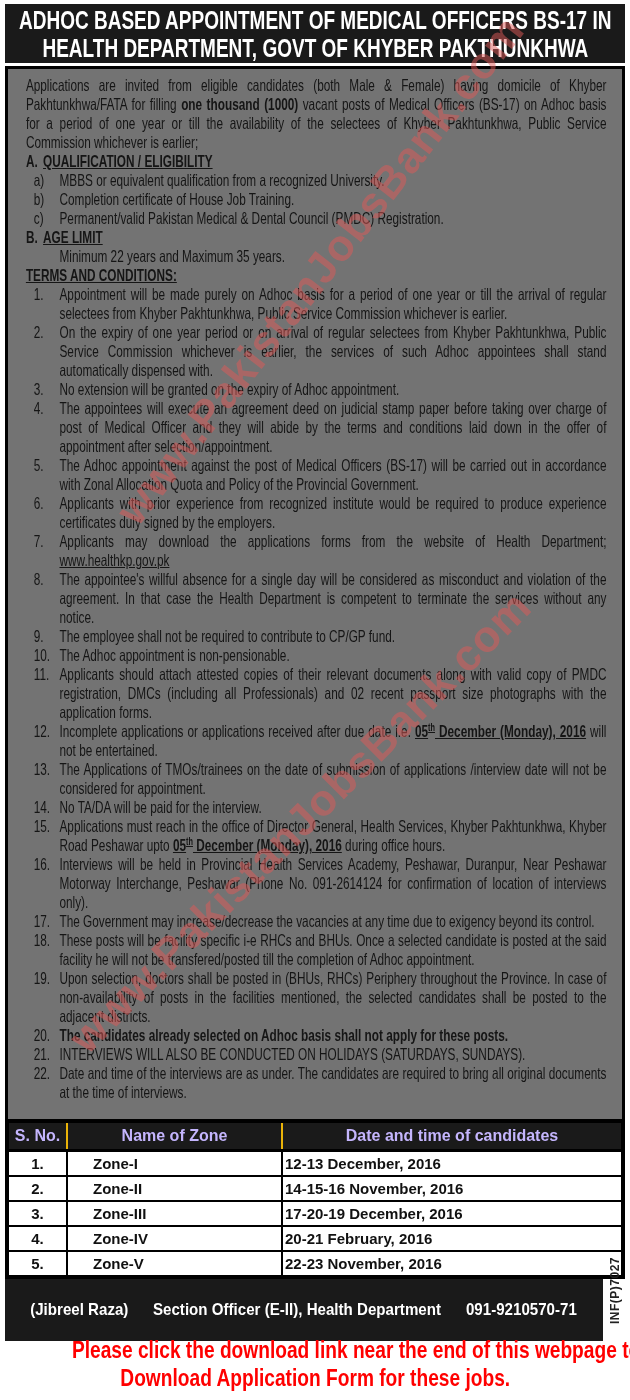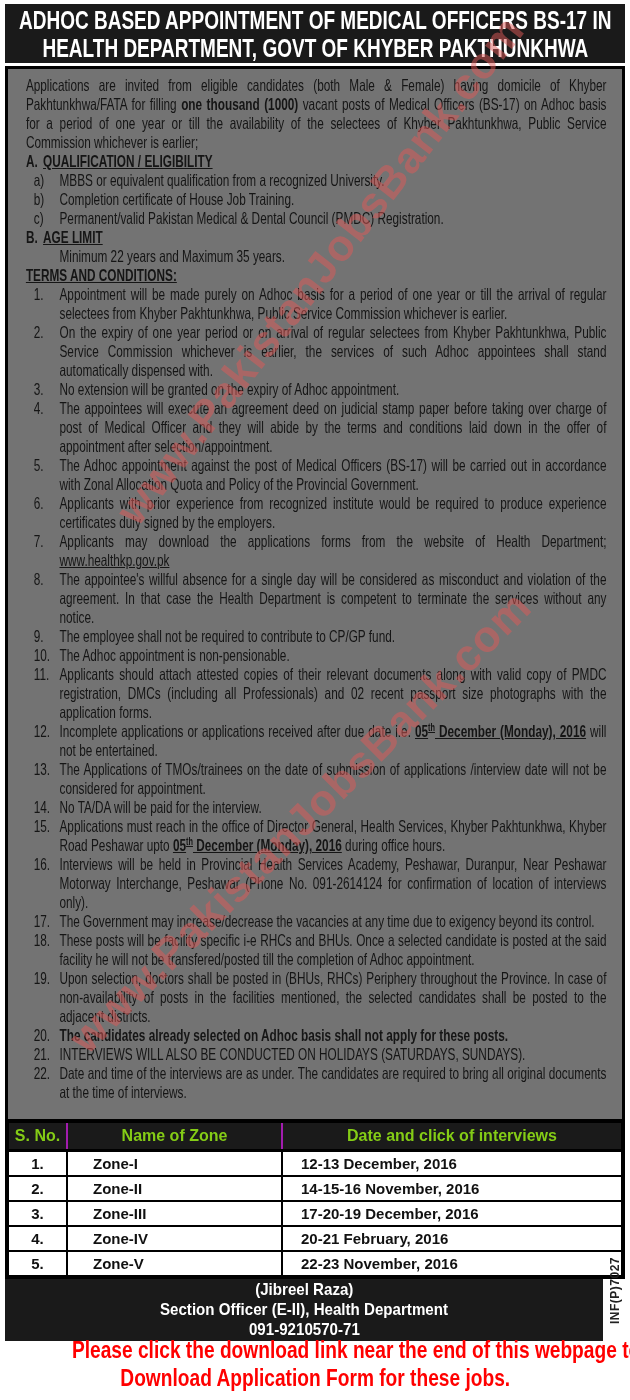--- a/index.html
+++ b/index.html
@@ -23,34 +23,34 @@
   .blk .u{text-decoration:underline;}
   .blk sup{font-size:0.62em;line-height:0;vertical-align:super;}
   .item{display:grid;grid-template-columns:47px 1fr;}
   .item .marker{padding-left:11px;text-align:left;}
   .heading{font-weight:bold;}
   .heading .marker{display:inline-block;width:24px;padding-left:0;text-decoration:none;}
   .indent{margin-left:47px;}
 
   
   .zone-table{width:100%;border-collapse:collapse;border:4px solid #000;table-layout:fixed;}
-  .zone-table th{background:#1a1a1a;color:#84cc16;font-size:16px;font-weight:bold;
+  .zone-table th{background:#1a1a1a;color:#c4b5fd;font-size:16px;font-weight:bold;
                  height:24px;padding:1px 2px;border-bottom:3px solid #000;}
-  .zone-table th + th{border-left:2px solid #a21caf;}
+  .zone-table th + th{border-left:2px solid #eab308;}
   .zone-table td{border:2px solid #000;font-size:15px;font-weight:bold;height:21px;
                  padding:1px 2px;color:#111;}
   .col-sno{width:60px;}
   .col-zone{width:215px;}
   td.c0{text-align:center;}
   td.c1{text-align:left;padding-left:25px;}
-  td.c2{text-align:left;padding-left:18px;}
+  td.c2{text-align:left;padding-left:2px;}
 
   
   .footer-band{background:#1a1a1a;height:62px;margin-right:22px;display:flex;
-               flex-direction:column;align-items:center;justify-content:center;}
+               flex-direction:row;align-items:center;justify-content:center;}
   .footer-line{display:inline-block;white-space:nowrap;color:#fff;font-weight:bold;
                font-size:17px;line-height:20px;transform-origin:50% 50%;}
 
   
   .notice{position:absolute;left:0;top:1336px;width:630px;text-align:center;}
   .notice-line{display:inline-block;white-space:nowrap;font-weight:bold;font-size:24px;
                line-height:28px;transform-origin:50% 50%;}
 
   
   .side-note{position:absolute;left:608px;top:1324px;transform:rotate(-90deg);
@@ -188,21 +188,21 @@
     <table class="zone-table">
       <colgroup>
           <col class="col-sno">
           <col class="col-zone">
           <col>
         </colgroup>
       <thead>
         <tr>
           <th>S. No.</th>
           <th>Name of Zone</th>
-          <th>Date and click of interviews</th>
+          <th>Date and time of candidates</th>
         </tr>
       </thead>
       <tbody>
           <tr>
             <td class="c0">1.</td>
             <td class="c1">Zone-I</td>
             <td class="c2">12-13 December, 2016</td>
           </tr>
           <tr>
             <td class="c0">2.</td>

